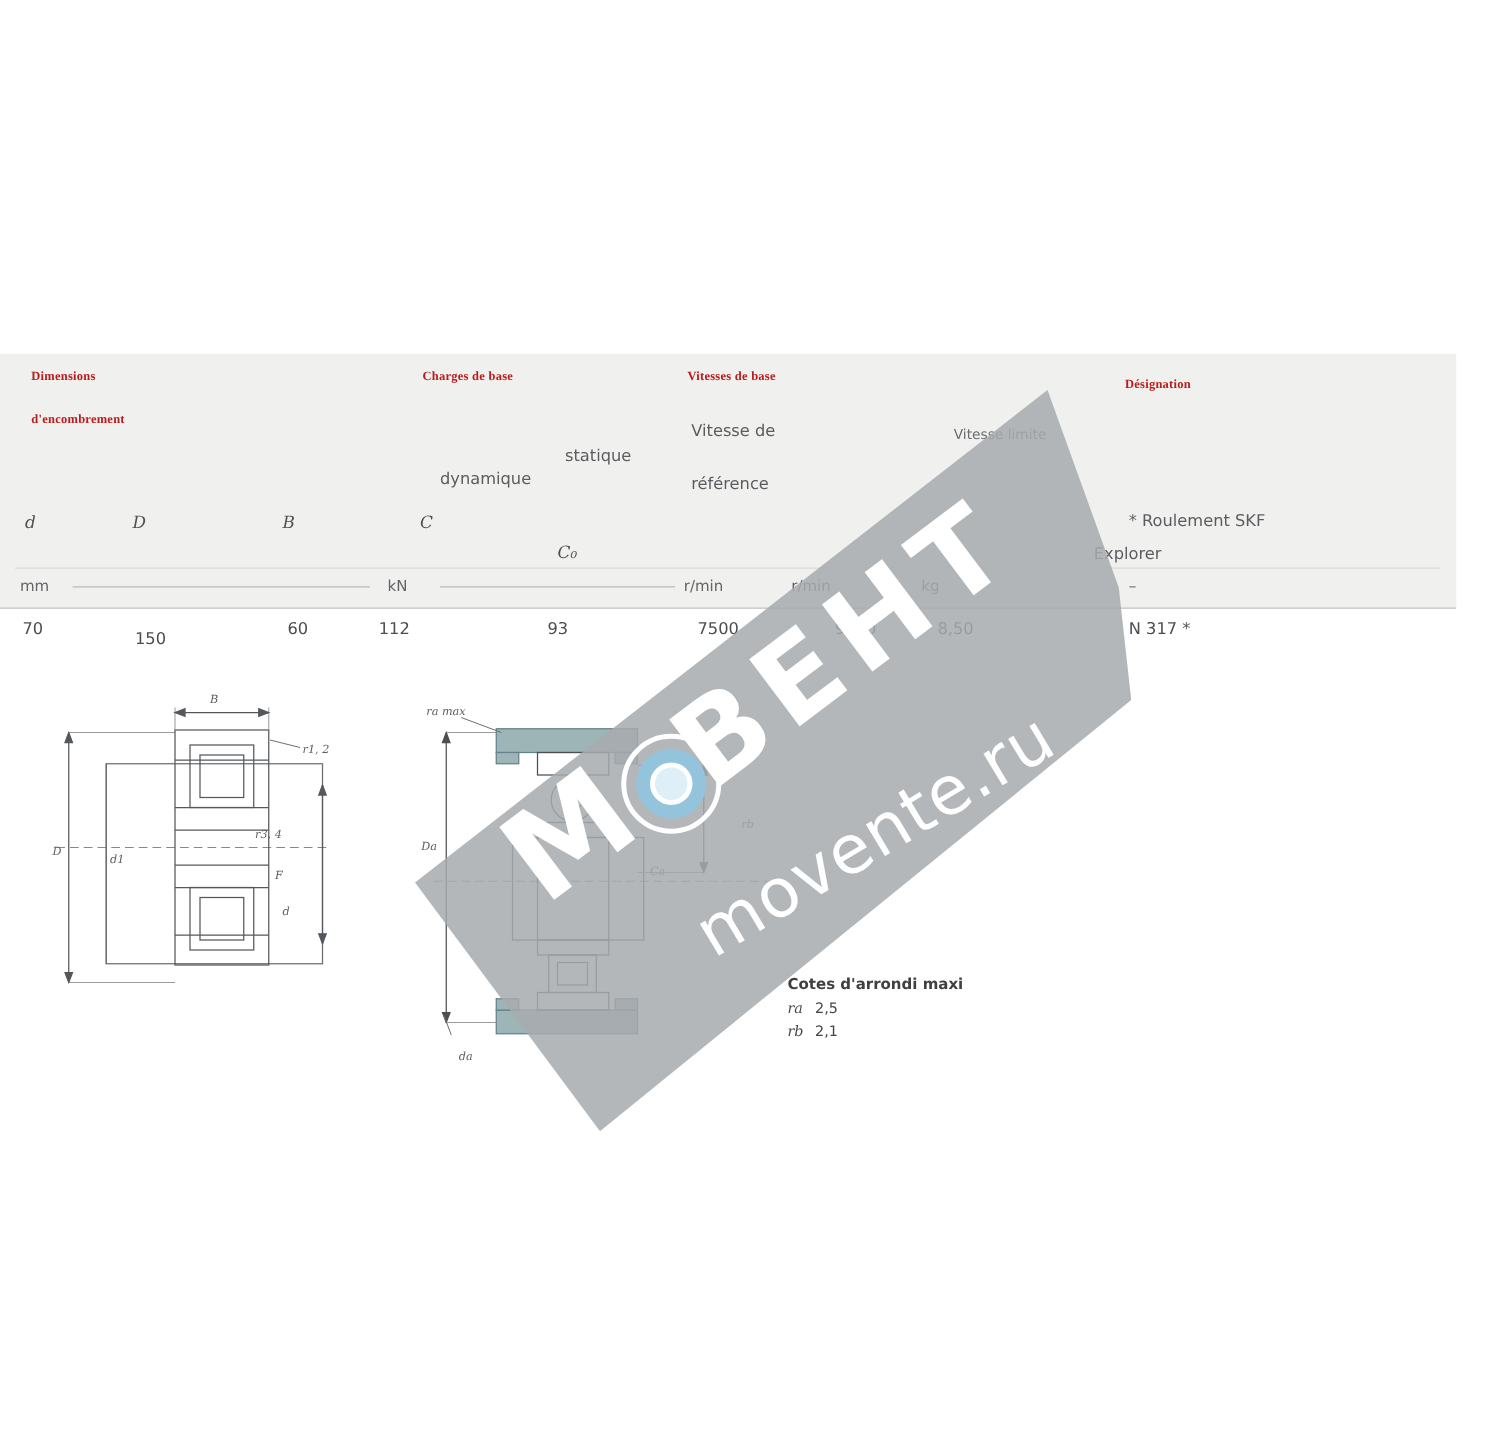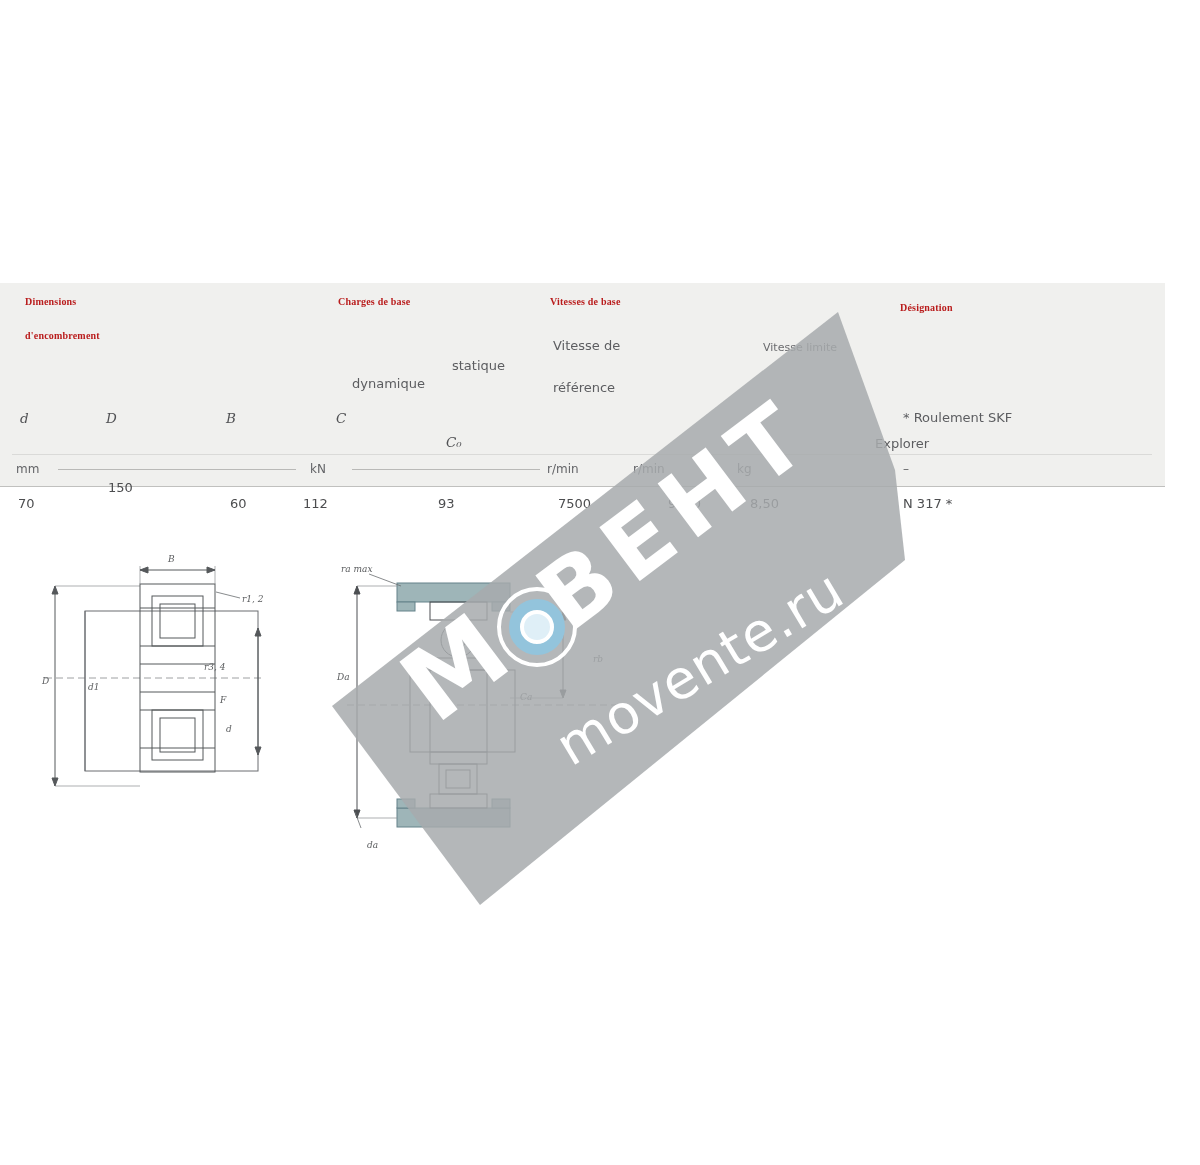--- a/index.html
+++ b/index.html
@@ -72,21 +72,21 @@
   <div class="t unit" style="left:310px;top:462px;">kN</div>
   <div class="urule" style="left:352px;top:469px;width:188px;"></div>
   <div class="t unit" style="left:547px;top:462px;">r/min</div>
   <div class="t unit" style="left:633px;top:462px;">r/min</div>
   <div class="t unit" style="left:737px;top:462px;">kg</div>
   <div class="t unit" style="left:903px;top:462px;">–</div>
 
   <div class="rule rule-dark" style="left:0;top:486px;width:1165px;"></div>
 
   <div class="t val" style="left:18px;top:496px;">70</div>
-  <div class="t val" style="left:108px;top:480px;">150</div>
+  <div class="t val" style="left:108px;top:504px;">150</div>
   <div class="t val" style="left:230px;top:496px;">60</div>
   <div class="t val" style="left:303px;top:496px;">112</div>
   <div class="t val" style="left:438px;top:496px;">93</div>
   <div class="t val" style="left:558px;top:496px;">7500</div>
   <div class="t val" style="left:668px;top:496px;">9000</div>
   <div class="t val" style="left:750px;top:496px;">8,50</div>
   <div class="t val" style="left:903px;top:496px;">N 317 *</div>
 
   <svg style="position:absolute;left:40px;top:546px;" width="230" height="270" viewBox="0 0 230 270">
     <g stroke="#55585b" stroke-width="1" fill="none">
@@ -180,20 +180,31 @@
     </g>
     <g>
       <text x="6" y="16">ra max</text>
       <text x="2" y="124">Da</text>
       <text x="258" y="106">rb</text>
       <text x="185" y="144">Ca</text>
       <text x="32" y="292">da</text>
     </g>
   </svg>
 
+  <div class="notes">
+    <div class="nh">Cotes d'arrondi maxi</div>
+    <div class="nl">
+      <span class="ns">ra</span>
+      <span>2,5</span>
+    </div>
+    <div class="nl">
+      <span class="ns">rb</span>
+      <span>2,1</span>
+    </div>
+  </div>
 
 </div>
 
 <div class="wm">
   <div class="wm-band"></div>
   <div class="wm-letter">М</div>
   <div class="wm-logo">
     <div class="wm-ring">
       <div class="wm-dot"></div>
     </div>

